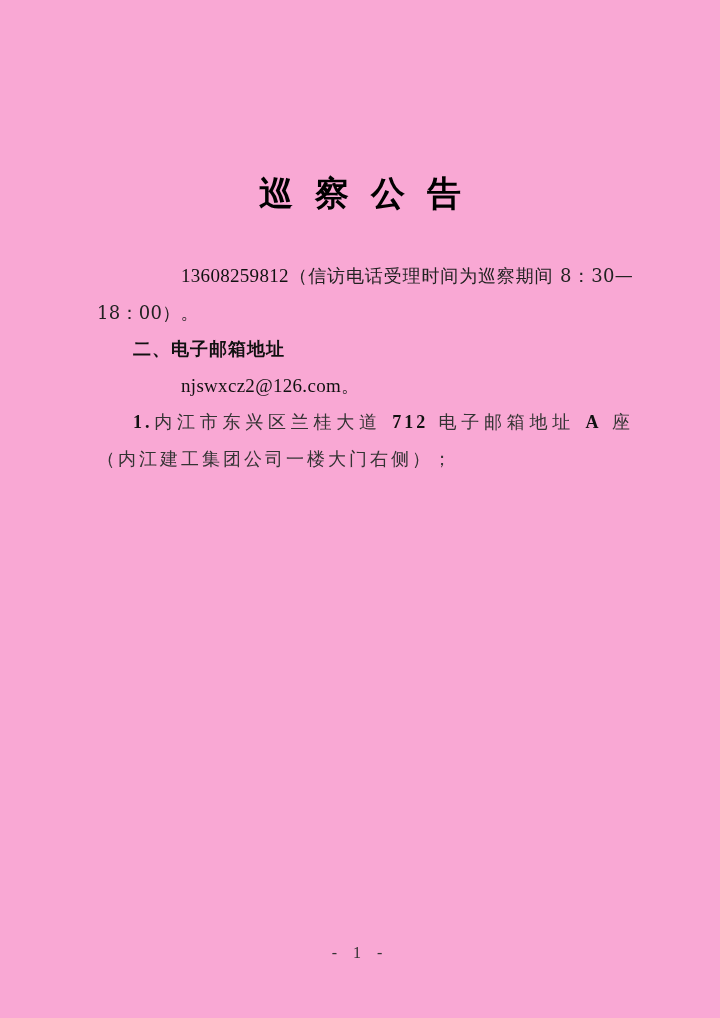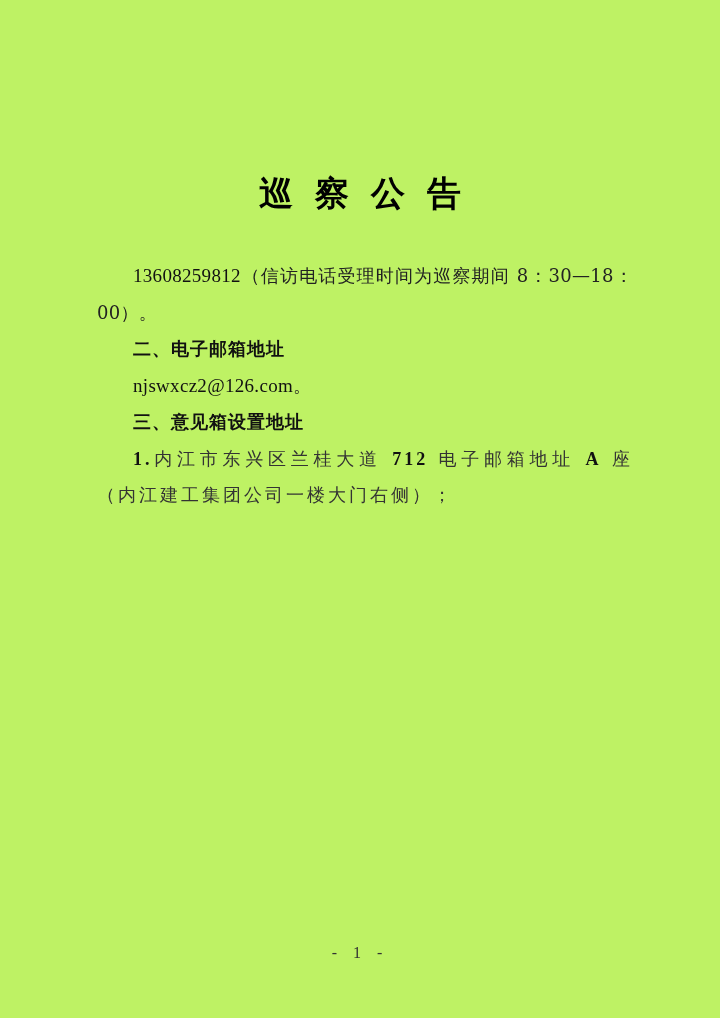--- a/index.html
+++ b/index.html
@@ -14,21 +14,21 @@
       overflow: hidden;
       font-family: "DejaVu Serif", "Liberation Serif", serif;
       color: #2a2a2a;
     }
     .page {
       position: absolute;
       left: 0;
       top: 0;
       width: 720px;
       height: 1018px;
-      background: #bef264;
+      background: #f9a8d4;
     }
     .title {
       position: absolute;
       top: 168px;
       left: 0;
       width: 720px;
       text-align: center;
       font-family: "DejaVu Serif", "Liberation Serif", serif;
       font-weight: bold;
       font-size: 34px;
@@ -64,20 +64,21 @@
     .detail {
       margin: 0;
       text-indent: 36px;
       letter-spacing: 0.3px;
       color: #222;
     }
     .detail .num {
       font-family: "Liberation Serif", "DejaVu Serif", serif;
       font-size: 19px;
       color: #111;
+      margin-left: 48px;
     }
     .addr {
       margin: 0;
       text-indent: 36px;
       letter-spacing: 3px;
     }
     .addr .num {
       font-family: "Liberation Serif", serif;
       font-weight: bold;
       color: #111;
@@ -101,19 +102,18 @@
 
   <div class="title">巡察公告</div>
 
   <div class="body">
 
     <p class="detail"><span class="num">13608259812</span><span>（信访电话受理时间为巡察期间 8：30—18：00）。</span></p>
 
     <p class="heading">二、电子邮箱地址</p>
     <p class="detail"><span class="num">njswxcz2@126.com</span><span>。</span></p>
 
-    <p class="heading">三、意见箱设置地址</p>
     <p class="addr"><span class="num">1.</span><span>内江市东兴区兰桂大道 </span><span class="num">712</span><span> 电子邮箱地址 </span><span class="num">A</span><span> 座（内江建工集团公司一楼大门右侧）；</span></p>
 
   </div>
 
   <div class="page-number">- 1 -</div>
 </div>
 
 </body></html>

